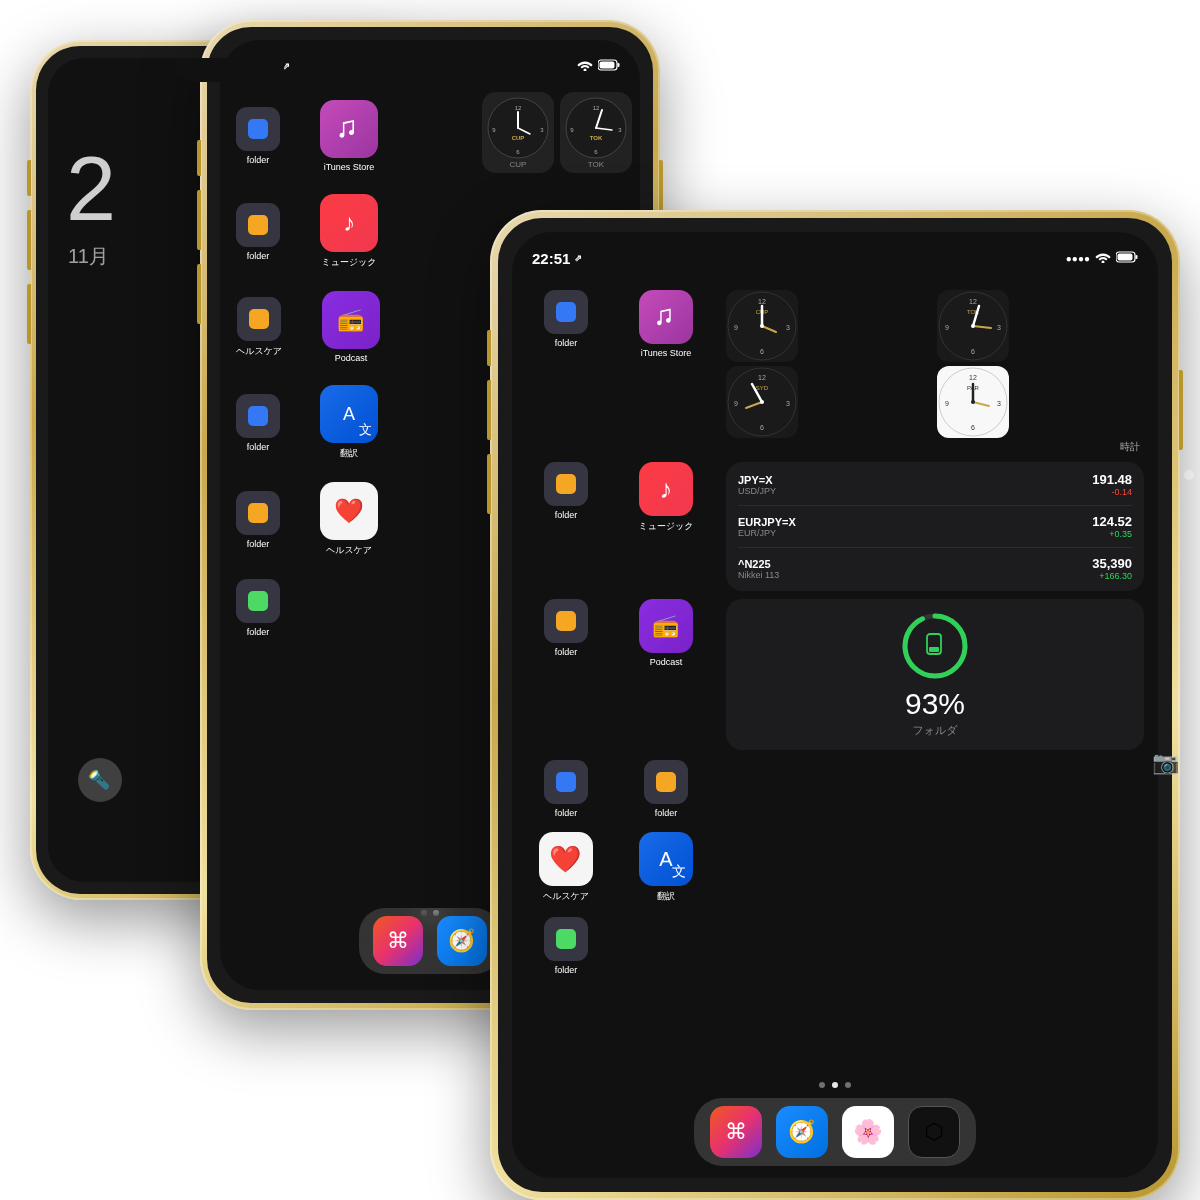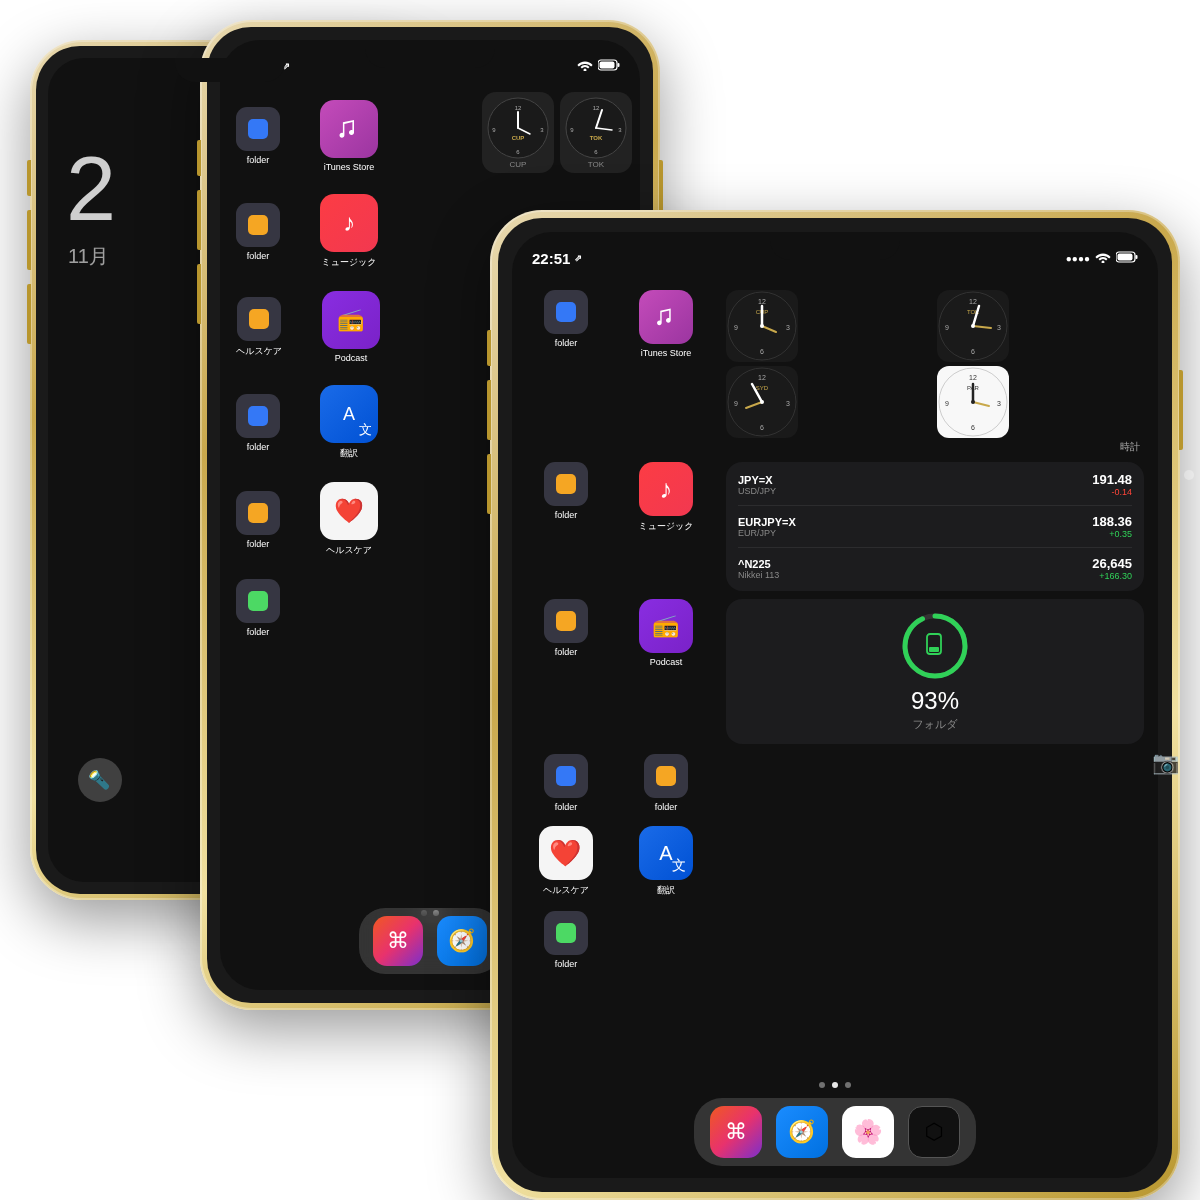--- a/index.html
+++ b/index.html
@@ -261,21 +261,21 @@
       background: #1c1c1e;
       border-radius: 16px;
       display: flex;
       flex-direction: column;
       align-items: center;
       justify-content: center;
       padding: 12px;
     }
     .battery-pct {
       color: white;
-      font-size: 24px;
+      font-size: 30px;
       font-weight: 300;
       margin-top: 6px;
     }
     .battery-label {
       color: #888;
       font-size: 11px;
       margin-top: 2px;
     }
 
     
@@ -664,31 +664,31 @@
                 <div class="stock-price">191.48</div>
                 <div class="stock-change-down">-0.14</div>
               </div>
             </div>
             <div class="stock-row">
               <div>
                 <div class="stock-name">EURJPY=X</div>
                 <div class="stock-sub">EUR/JPY</div>
               </div>
               <div>
-                <div class="stock-price">188.36</div>
+                <div class="stock-price">124.52</div>
                 <div class="stock-change-up">+0.35</div>
               </div>
             </div>
             <div class="stock-row">
               <div>
                 <div class="stock-name">^N225</div>
                 <div class="stock-sub">Nikkei 113</div>
               </div>
               <div>
-                <div class="stock-price">26,645</div>
+                <div class="stock-price">35,390</div>
                 <div class="stock-change-up">+166.30</div>
               </div>
             </div>
           </div>
         </div>
 
         <div style="display:grid;grid-template-columns:80px 100px 1fr;gap:10px;margin-top:8px;">
 
           <div class="app-item" style="justify-self:center;align-self:start;">
             <div class="folder-icon">

